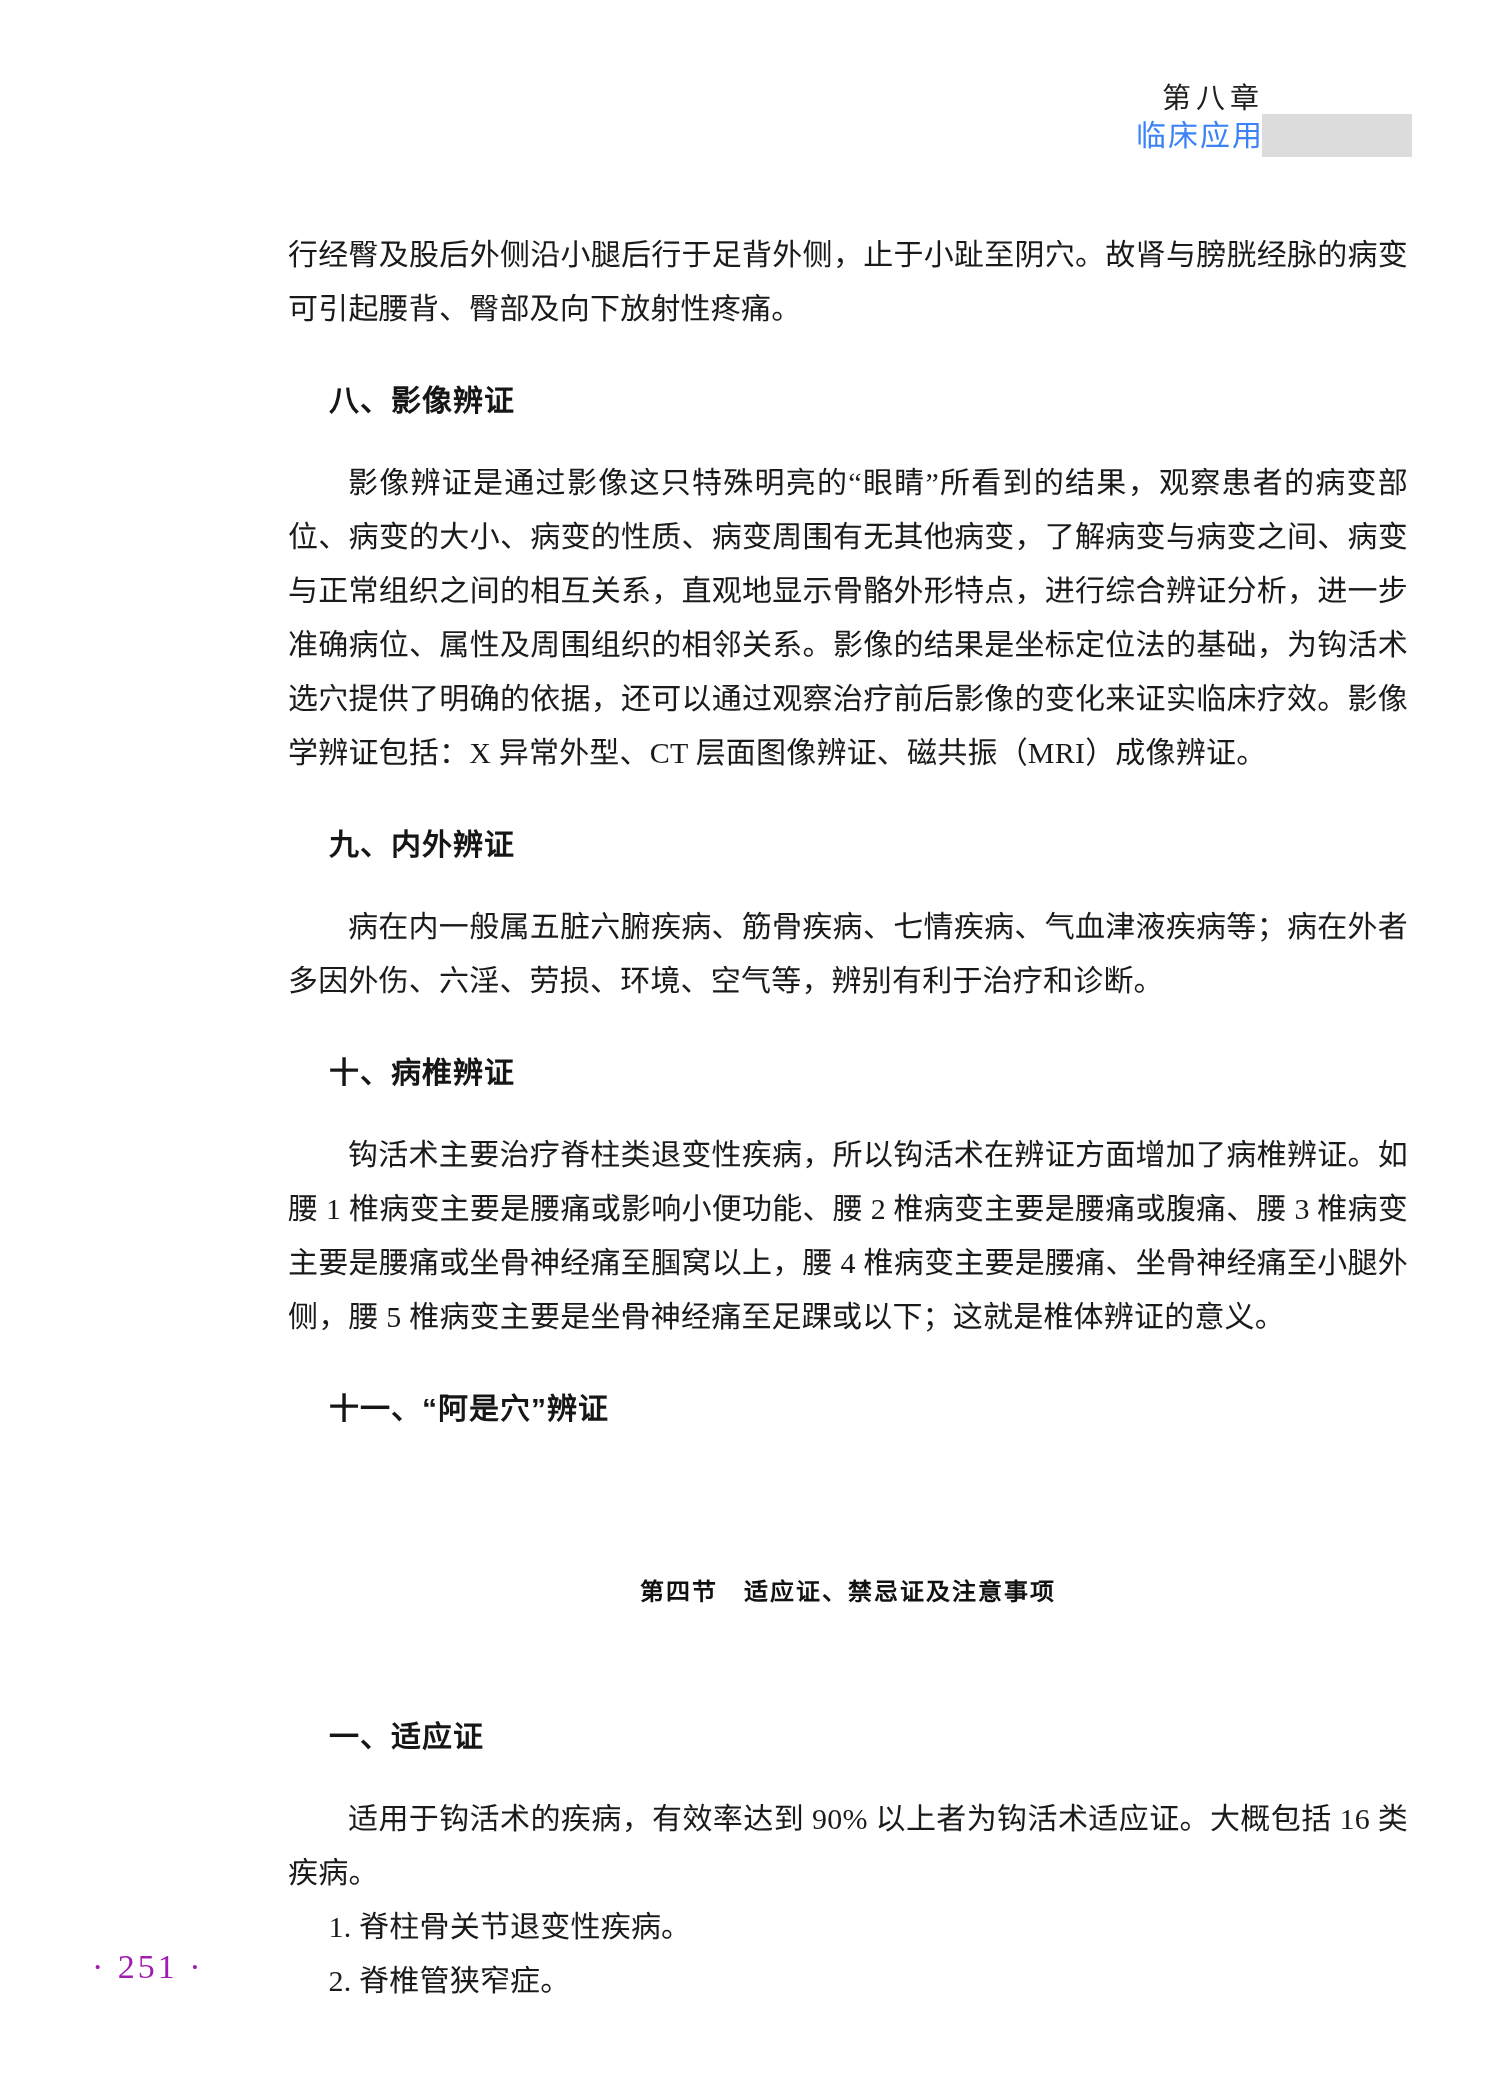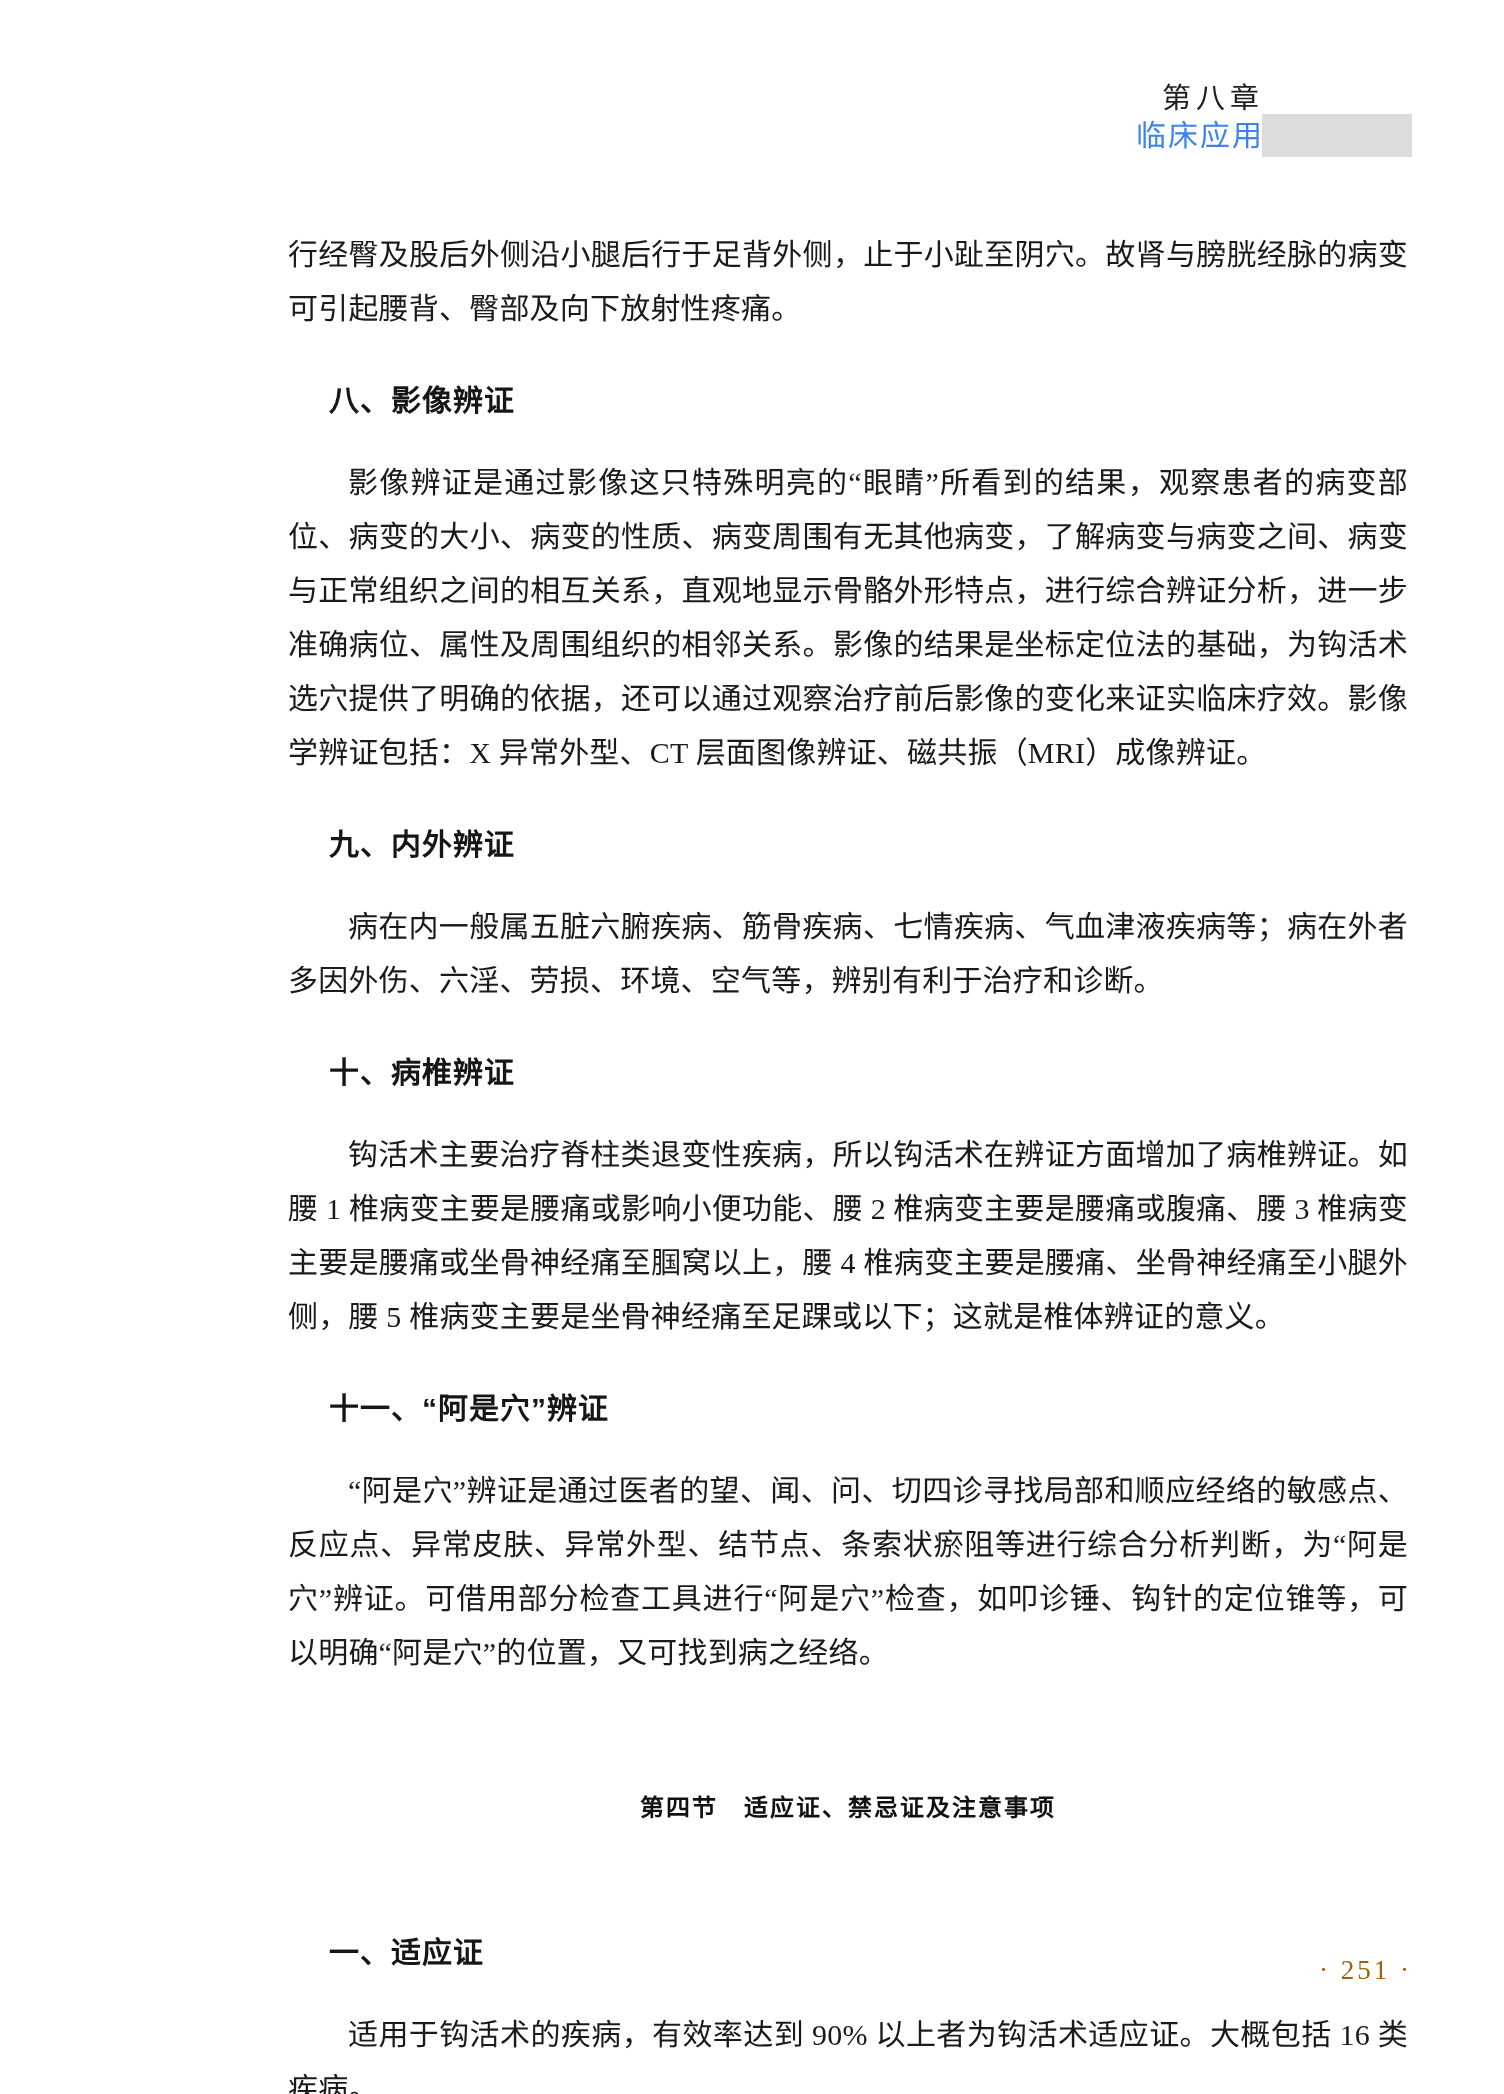--- a/index.html
+++ b/index.html
@@ -111,24 +111,24 @@
   .gap-md { height: 34px; }
   .gap-xl { height: 86px; }
   .gap-xxl { height: 100px; }
 
   
   .footer {
     position: absolute;
     left: 0;
     right: 0;
     bottom: 108px;
-    text-align: right;
-    font-size: 27px;
+    text-align: left;
+    font-size: 34px;
     letter-spacing: 3px;
-    color: #a16207;
+    color: #a21caf;
     font-family: "Liberation Serif", "DejaVu Serif", serif;
   }
 </style>
 </head>
 <body>
 
 <div class="page">
 
   <div class="runhead">
     <div class="runhead-band" style="background: rgb(220, 220, 220);"></div>
@@ -155,21 +155,20 @@
     <div class="gap-md"></div>
 
     <h3 class="sub-heading">十、病椎辨证</h3>
     <div class="gap-sm"></div>
     <p class="body-text indent">钩活术主要治疗脊柱类退变性疾病，所以钩活术在辨证方面增加了病椎辨证。如腰 1 椎病变主要是腰痛或影响小便功能、腰 2 椎病变主要是腰痛或腹痛、腰 3 椎病变主要是腰痛或坐骨神经痛至腘窝以上，腰 4 椎病变主要是腰痛、坐骨神经痛至小腿外侧，腰 5 椎病变主要是坐骨神经痛至足踝或以下；这就是椎体辨证的意义。</p>
 
     <div class="gap-md"></div>
 
     <h3 class="sub-heading">十一、“阿是穴”辨证</h3>
     <div class="gap-sm"></div>
-    <p class="body-text indent">“阿是穴”辨证是通过医者的望、闻、问、切四诊寻找局部和顺应经络的敏感点、反应点、异常皮肤、异常外型、结节点、条索状瘀阻等进行综合分析判断，为“阿是穴”辨证。可借用部分检查工具进行“阿是穴”检查，如叩诊锤、钩针的定位锥等，可以明确“阿是穴”的位置，又可找到病之经络。</p>
 
     <div class="gap-xxl"></div>
 
     <h2 class="section-heading">第四节　适应证、禁忌证及注意事项</h2>
 
     <div class="gap-xl"></div>
 
     <h3 class="sub-heading">一、适应证</h3>
     <div class="gap-sm"></div>
     <p class="body-text indent">适用于钩活术的疾病，有效率达到 90% 以上者为钩活术适应证。大概包括 16 类疾病。</p>

